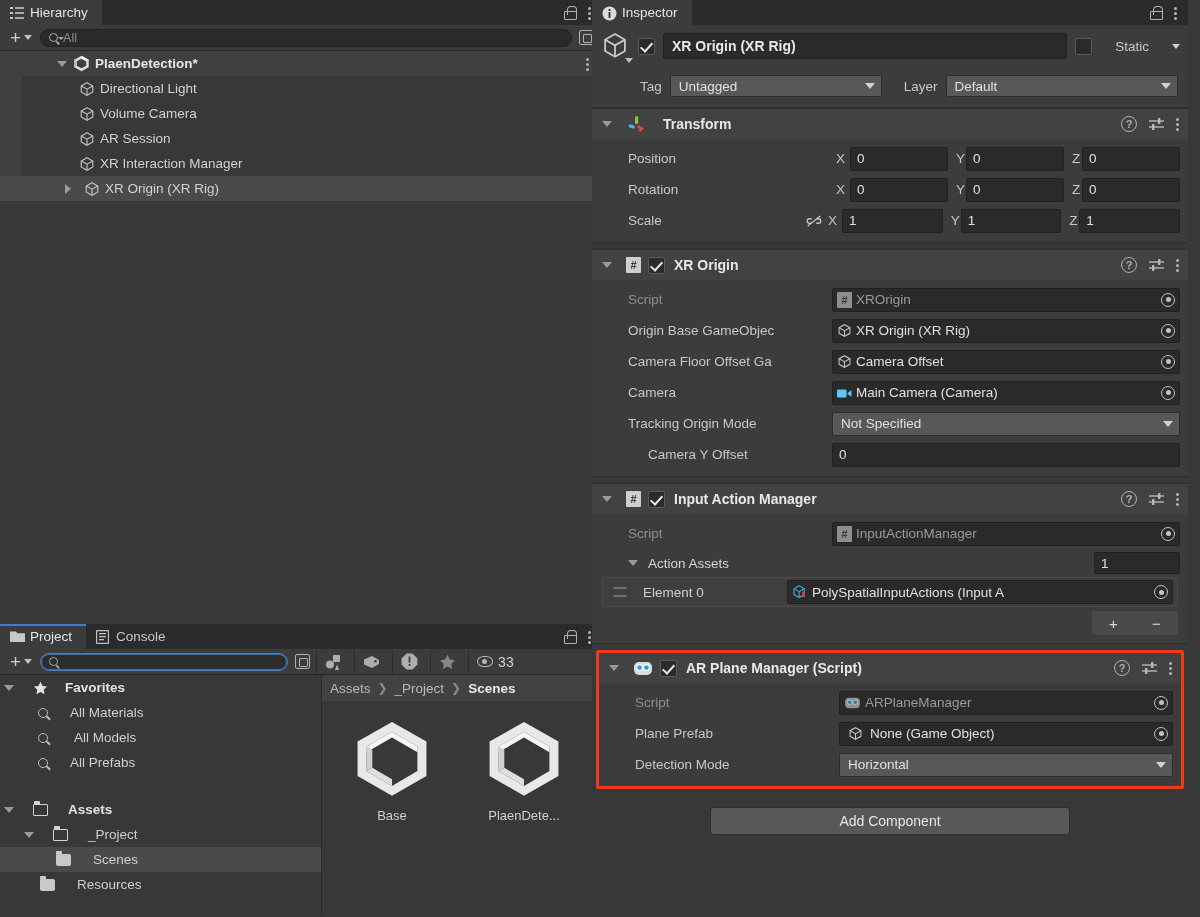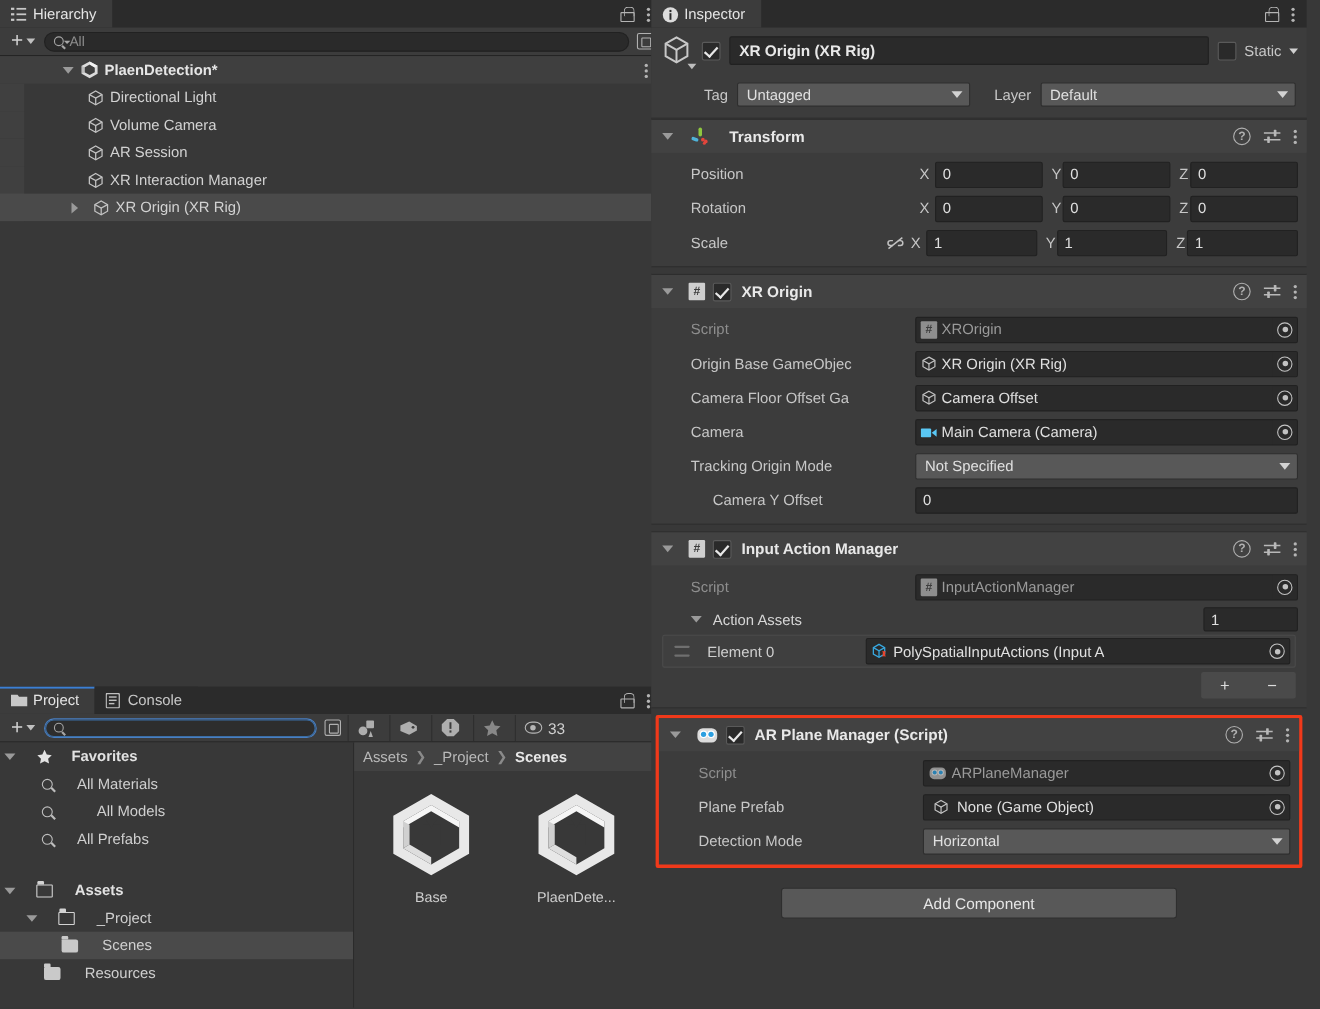--- a/index.html
+++ b/index.html
@@ -159,21 +159,21 @@
     position:relative;
   }
   .chk.on::after{
     content:"";position:absolute;left:4px;top:1px;width:5px;height:10px;
     border:solid #e8e8e8;border-width:0 2.2px 2.2px 0;transform:rotate(42deg);
   }
   .name-field{
     flex:1;height:26px;background:#2a2a2a;border:1px solid #212121;border-radius:2px;
     display:flex;align-items:center;padding:0 8px;color:#e8e8e8;font-weight:bold;font-size:14px;
   }
-  .static-wrap{display:flex;align-items:center;gap:7px;}
+  .static-wrap{display:flex;align-items:center;gap:23px;}
   .static-chk{width:17px;height:17px;background:#2a2a2a;border:1px solid #5a5a5a;border-radius:2px;}
   .insp-row2{display:flex;align-items:center;gap:8px;height:26px;margin-top:12px;}
   .lbl-sm{font-size:13.5px;color:#c7c7c7;}
   .dd{
     height:22px;background:#585858;border:1px solid #2e2e2e;border-radius:2px;
     display:flex;align-items:center;padding:0 6px 0 8px;color:#e0e0e0;font-size:13.5px;
   }
   .dd .cv{margin-left:auto;width:0;height:0;border-left:5px solid transparent;border-right:5px solid transparent;border-top:6px solid #d2d2d2;}
 
   
@@ -477,21 +477,21 @@
           </span>
           <span>Favorites</span>
         </div>
 
         <div class="prow" style="padding-left:36px;">
           <span class="mag-s"></span>
           <span style="margin-left:4px;">All Materials</span>
         </div>
         <div class="prow" style="padding-left:36px;">
           <span class="mag-s"></span>
-          <span style="margin-left:22px;">All Models</span>
+          <span style="margin-left:8px;">All Models</span>
         </div>
         <div class="prow" style="padding-left:36px;">
           <span class="mag-s"></span>
           <span style="margin-left:4px;">All Prefabs</span>
         </div>
 
         <div style="height:22px"></div>
 
         <div class="prow bold">
           <span class="tri"></span>

